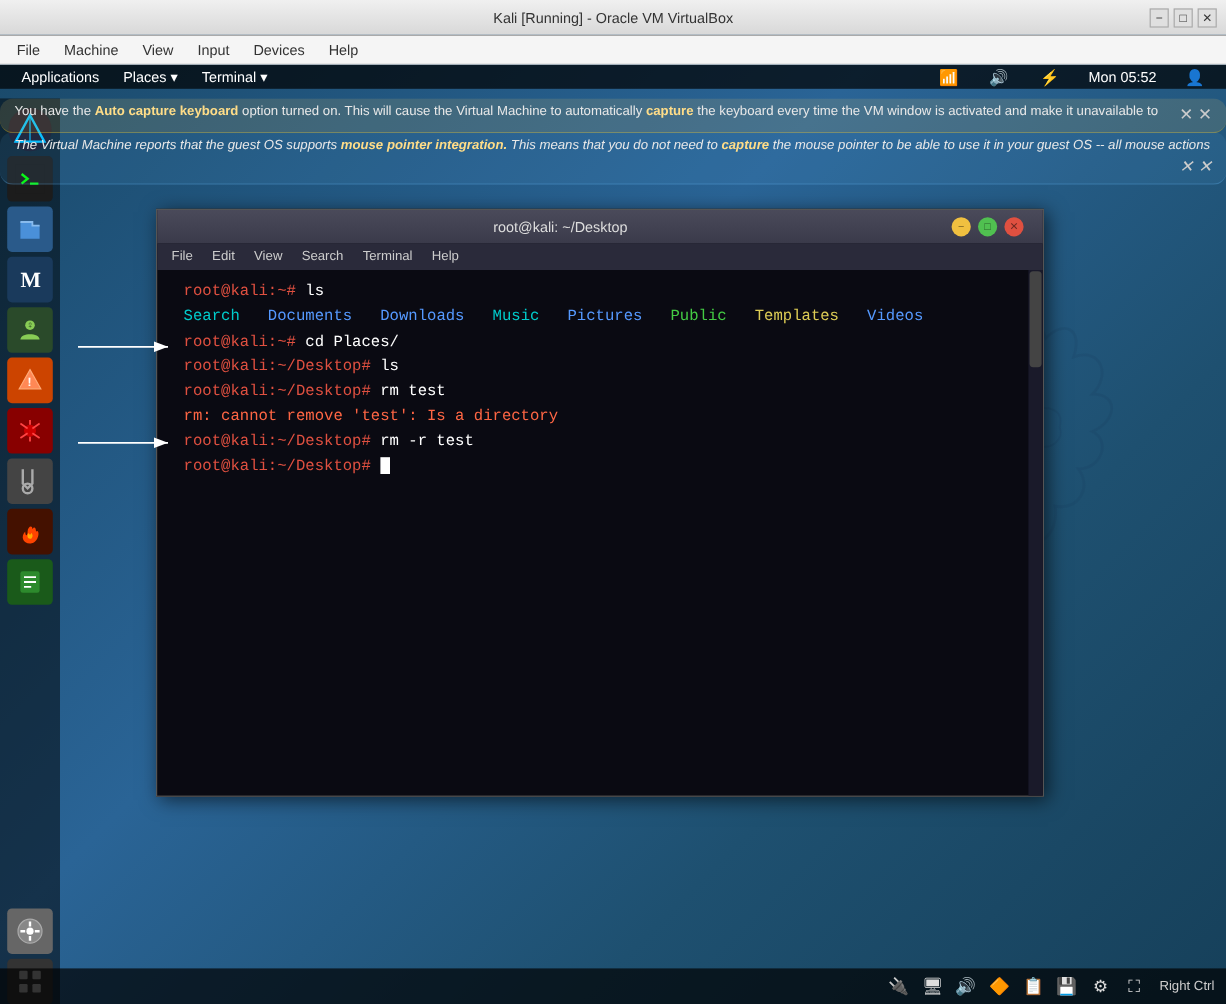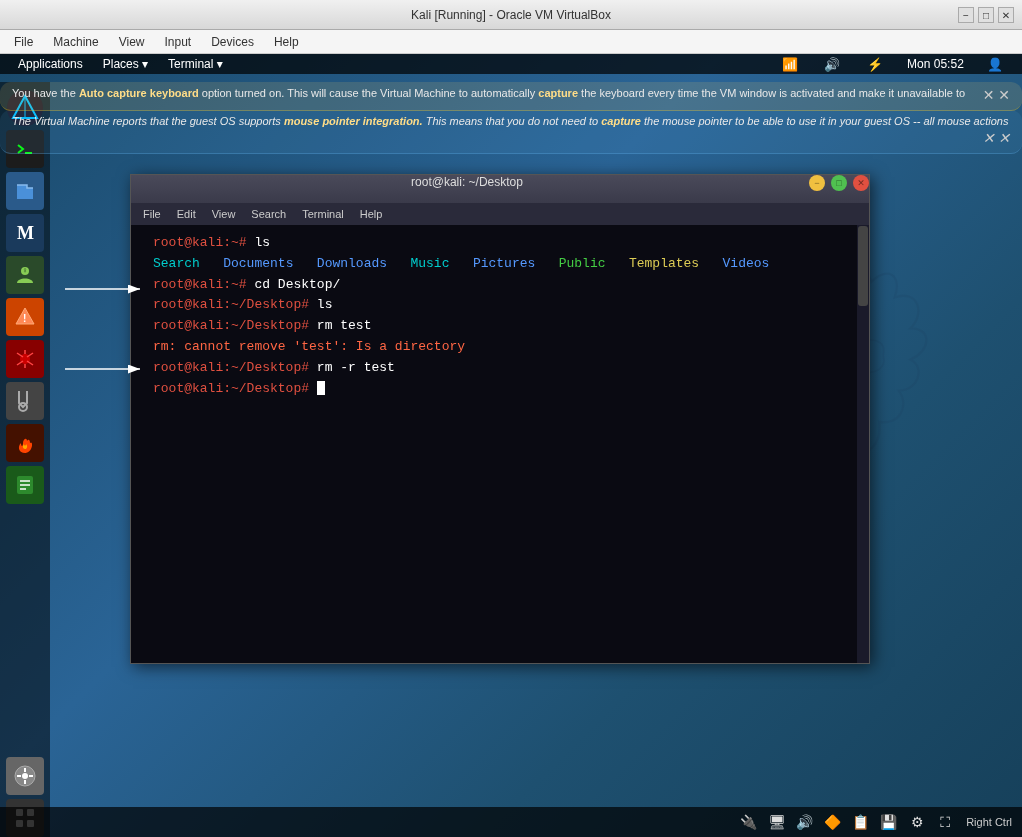--- a/index.html
+++ b/index.html
@@ -176,21 +176,22 @@
       border: 1px solid #555;
       box-shadow: 3px 3px 15px rgba(0,0,0,0.6);
       display: flex;
       flex-direction: column;
       z-index: 20;
     }
     #terminal-titlebar {
       background: linear-gradient(to bottom, #4a4a5a, #3a3a4a);
       height: 28px;
       display: flex;
-      padding: 0 0;
+      align-items: center;
+      padding: 0 16px;
       flex-shrink: 0;
     }
     #terminal-title {
       flex: 1;
       text-align: center;
       color: #ddd;
       font-size: 12px;
     }
     .term-win-btn {
       width: 16px;
@@ -479,21 +480,21 @@
       <div class="term-menu-item">Search</div>
       <div class="term-menu-item">Terminal</div>
       <div class="term-menu-item">Help</div>
     </div>
     <div id="terminal-body">
 
       <div class="term-line"><span class="term-prompt">root@kali:~# </span><span class="term-cmd">ls</span></div>
 
       <div class="term-line"><span class="term-dir-cyan">Search</span>   <span class="term-dir-blue">Documents</span>   <span class="term-dir-blue">Downloads</span>   <span class="term-dir-cyan">Music</span>   <span class="term-dir-blue">Pictures</span>   <span class="term-dir-green">Public</span>   <span class="term-dir-yellow">Templates</span>   <span class="term-dir-blue">Videos</span></div>
 
-      <div class="term-line"><span class="term-prompt">root@kali:~# </span><span class="term-cmd">cd Desktop/</span></div>
+      <div class="term-line"><span class="term-prompt">root@kali:~# </span><span class="term-cmd">cd Places/</span></div>
 
       <div class="term-line"><span class="term-prompt">root@kali:~/Desktop# </span><span class="term-cmd">ls</span></div>
 
 
       <div class="term-line"><span class="term-prompt">root@kali:~/Desktop# </span><span class="term-cmd">rm test</span></div>
 
       <div class="term-line"><span class="term-error">rm: cannot remove 'test': Is a directory</span></div>
 
       <div class="term-line"><span class="term-prompt">root@kali:~/Desktop# </span><span class="term-cmd">rm -r test</span></div>
 

